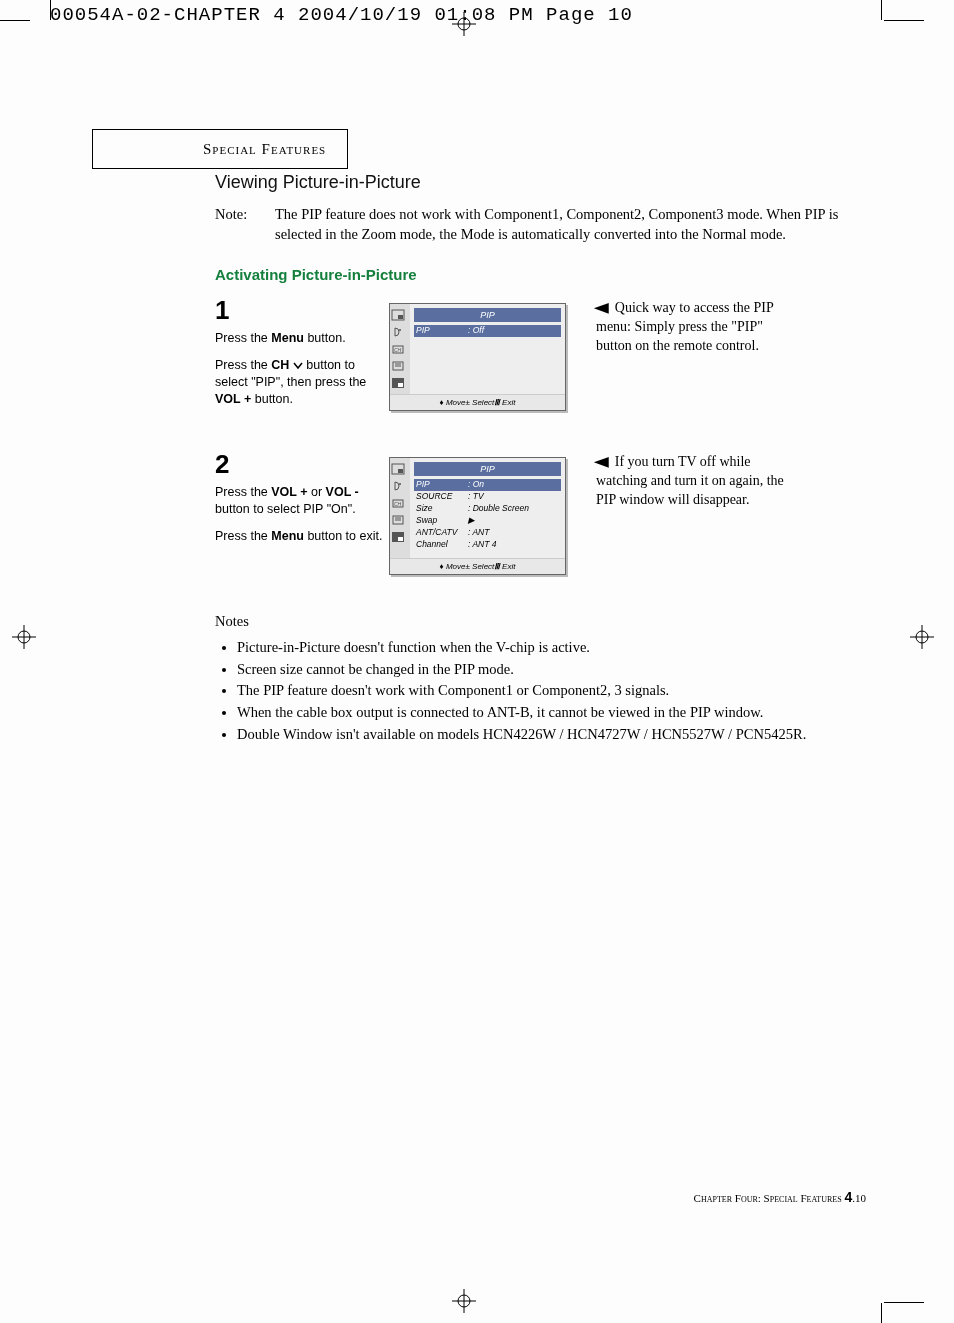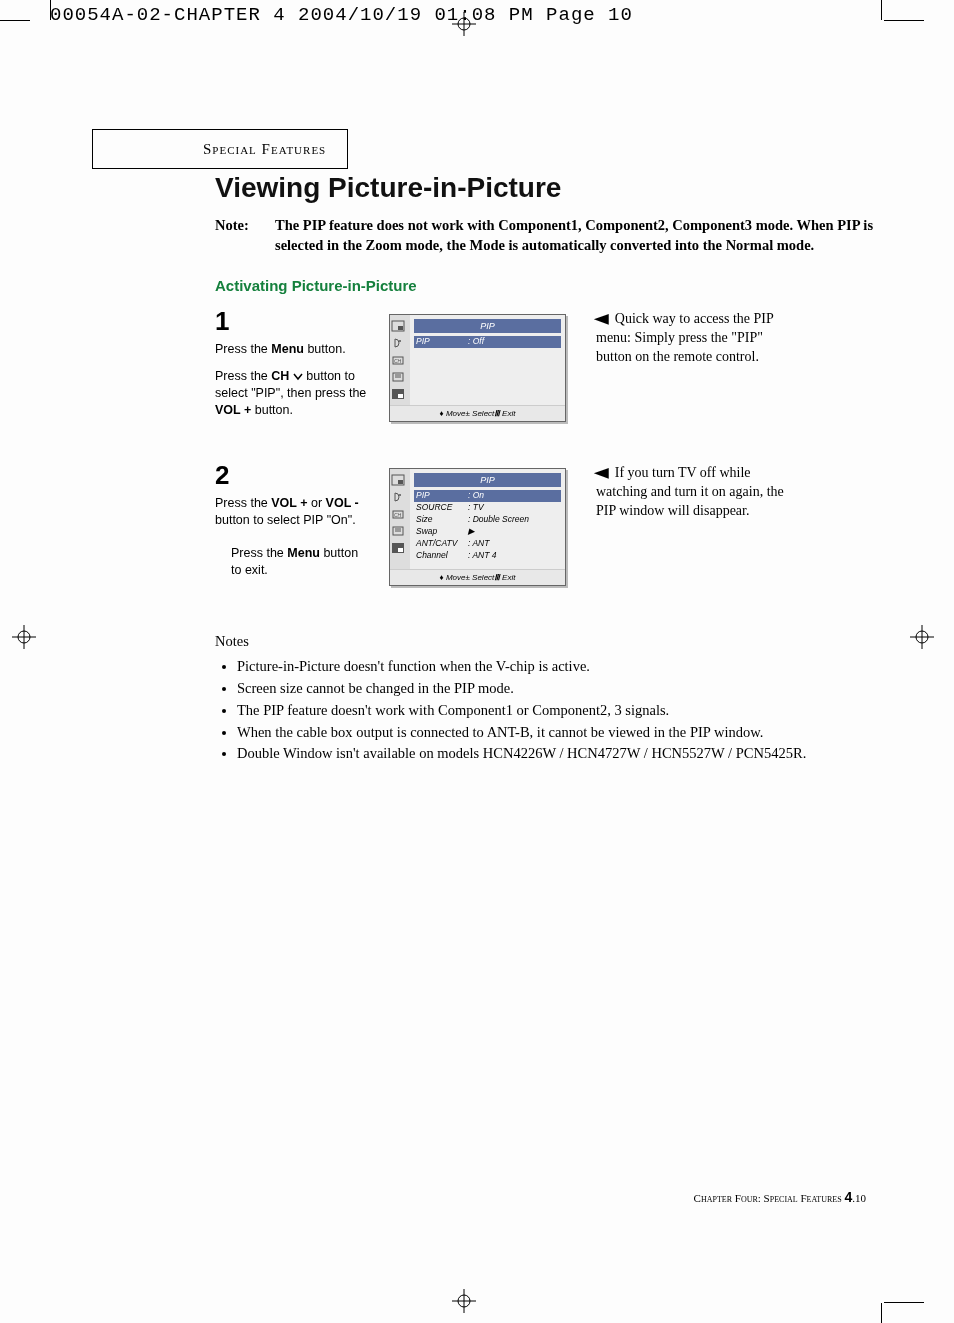--- a/index.html
+++ b/index.html
@@ -55,27 +55,27 @@
     letter-spacing: 1px;
     margin-top: 34px;
   }
 
   .content {
     position: absolute;
     top: 172px; left: 215px; right: 80px;
   }
   h1.title {
     font-family: Arial, Helvetica, sans-serif;
-    font-weight: bold;
-    font-size: 28px;
+    font-weight: normal;
+    font-size: 18px;
     margin: 0 0 12px 0;
     color: #111;
   }
   .intro { font-size: 14.5px; line-height: 1.35; }
-  .intro .note-row { display: flex; font-weight: bold; }
+  .intro .note-row { display: flex; }
   .intro .note-label { width: 60px; flex-shrink: 0; }
   .sub-h {
     font-family: Arial, Helvetica, sans-serif;
     font-weight: bold;
     font-size: 15px;
     color: #15803d;
     margin-top: 22px;
     margin-bottom: 10px;
   }
 
@@ -280,21 +280,21 @@
         <span class="arrow">◀</span><span>Quick way to access the PIP menu: Simply press the "PIP" button on the remote control.</span>
       </div>
     </div>
 
     <div class="step-block">
       <div class="step-text">
         <div class="step-num">2</div>
         <p style="margin:0 0 10px 0;">
           <span>Press the </span><b>VOL +</b><span> or </span><b>VOL -</b><span> button  to select PIP "On".</span>
         </p>
-        <p style="margin:16px;">
+        <p style="margin:0;">
           <span>Press the </span><b>Menu</b><span> button to exit.</span>
         </p>
       </div>
 
       <div class="osd">
         <div class="osd-top" style="height:100px;">
           <div class="osd-icons">
             <svg viewBox="0 0 14 14">
                 <rect x="1" y="2" width="12" height="10" fill="none" stroke="#555"></rect>
                 <rect x="7" y="7" width="5" height="4" fill="#555"></rect>

